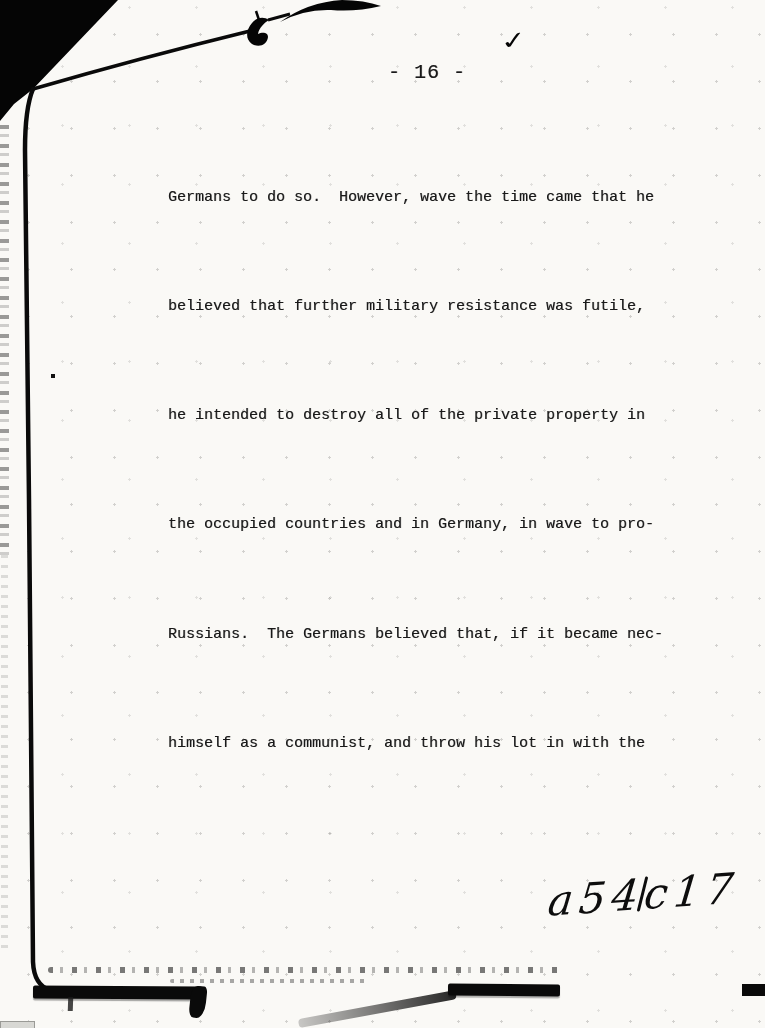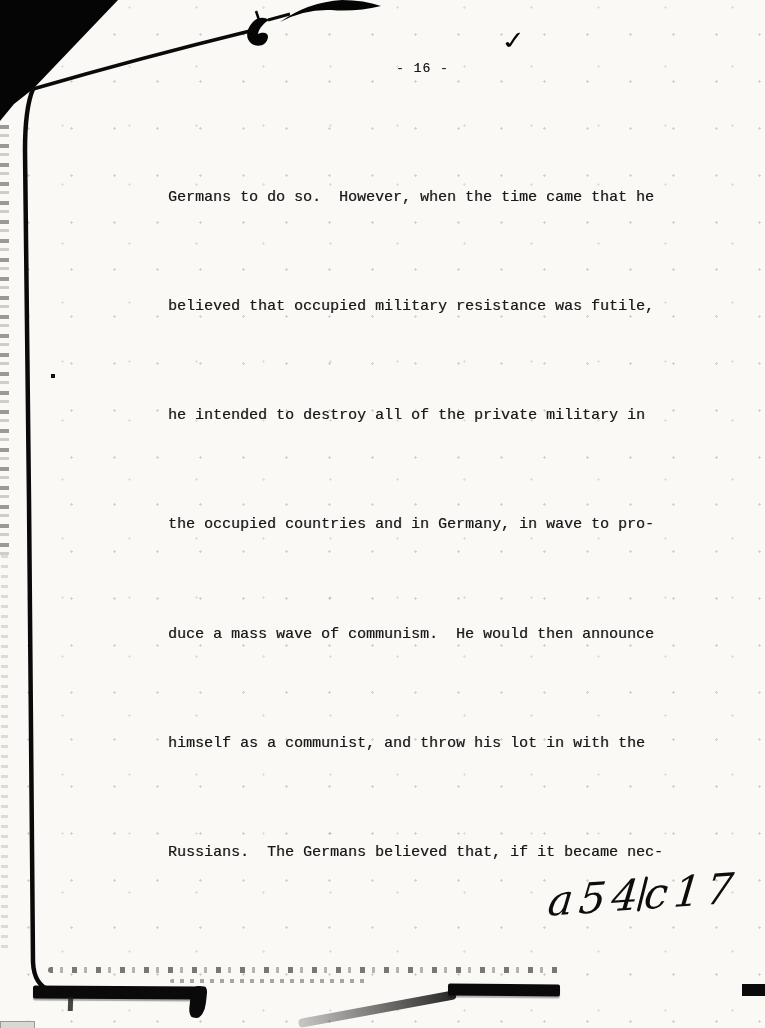--- a/index.html
+++ b/index.html
@@ -17,22 +17,22 @@
     background-image:radial-gradient(rgba(0,0,0,0.16) 1px, transparent 1.3px);
     background-size:43px 47px;background-position:7px 11px;
   }
   .speckle-b{
     position:absolute;inset:0;pointer-events:none;
     background-image:radial-gradient(rgba(0,0,0,0.10) 1.2px, transparent 1.5px);
     background-size:67px 59px;background-position:29px 37px;
   }
   .svg-marks{position:absolute;left:0;top:0;}
   .page-number{
-    position:absolute;left:396px;top:61px;
-    font-size:13px;letter-spacing:1px;white-space:pre;
+    position:absolute;left:388px;top:61px;
+    font-size:20px;letter-spacing:1px;white-space:pre;
     text-shadow:0.4px 0.4px 0 rgba(25,25,25,0.55);
     font-family:Liberation Mono, monospace;
   }
   .textblock{
     position:absolute;left:168px;top:107px;
     font-size:15px;line-height:36.4px;white-space:pre;
     text-shadow:0.4px 0.4px 0 rgba(25,25,25,0.5);
   }
   .checkmark{
     position:absolute;left:503px;top:26px;
@@ -131,27 +131,26 @@
 
   <div class="edge-speckle"></div>
   <div class="edge-speckle2"></div>
   <div class="ink-dot"></div>
 
   <span class="checkmark">✓</span>
 
   <div class="page-number">- 16 -</div>
 
   <div class="textblock">
-    <div>Germans to do so.  However, when the time came that he</div>
-    <div>believed that occupied military resistance was futile,</div>
-    <div>he intended to destroy all of the private military in</div>
+    <div>Germans to do so.  However, wave the time came that he</div>
+    <div>believed that further military resistance was futile,</div>
+    <div>he intended to destroy all of the private property in</div>
     <div>the occupied countries and in Germany, in wave to pro-</div>
-    <div>duce a mass wave of communism.  He would then announce</div>
+    <div>Russians.  The Germans believed that, if it became nec-</div>
     <div>himself as a communist, and throw his lot in with the</div>
-    <div>Russians.  The Germans believed that, if it became nec-</div>
     
     
     
     
     
     
     
     
     
     

